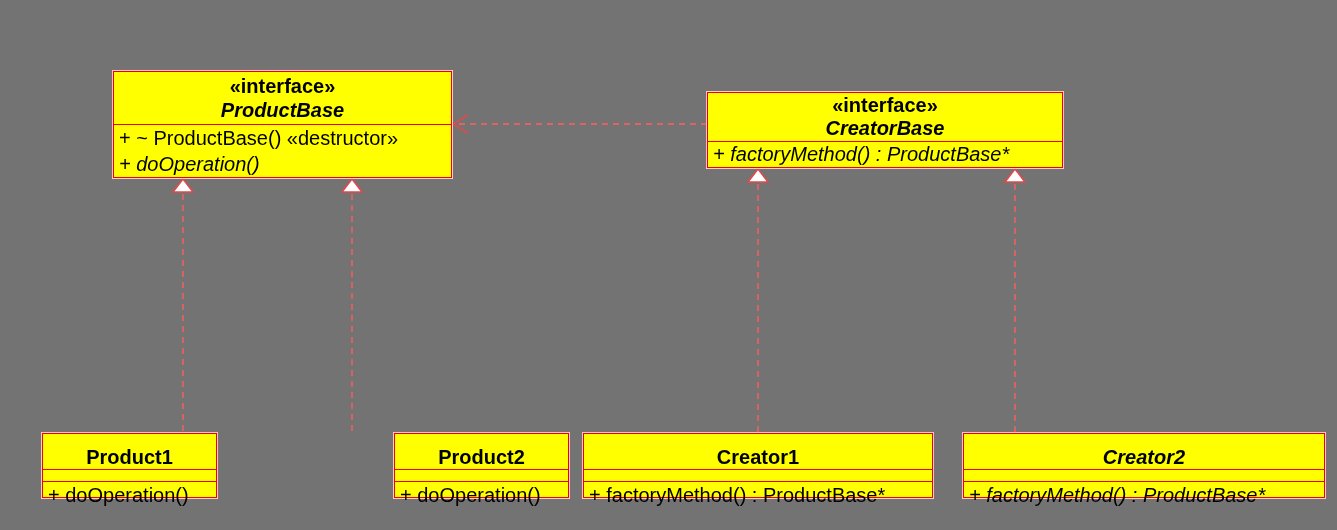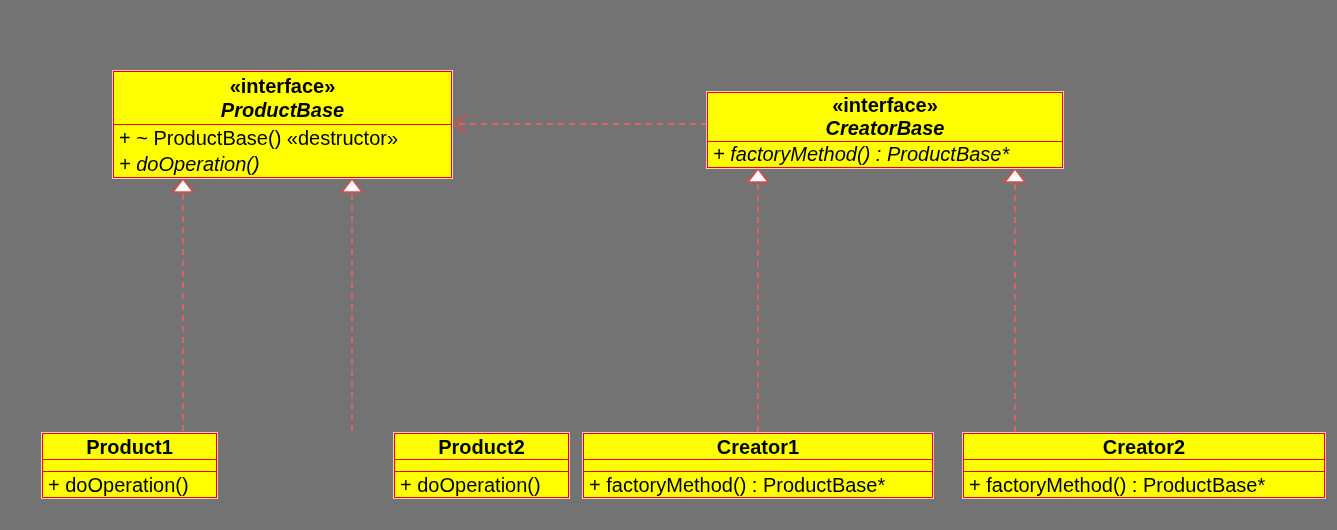--- a/index.html
+++ b/index.html
@@ -29,27 +29,27 @@
   
   #product-base { left:113px; top:71px; width:339px; height:107px; }
   #product-base .title { padding-top:2px; font-size:20px; line-height:24px; height:50px; }
   #product-base .m { font-size:20px; line-height:26px; }
 
   #creator-base { left:707px; top:92px; width:356px; height:76px; }
   #creator-base .title { padding-top:1px; font-size:20px; line-height:23px; height:47px; }
   #creator-base .m { font-size:20px; line-height:25px; }
 
   
-  .small .title { font-size:20px; line-height:24px; height:24px; padding-top:1px; }
+  .small .title { font-size:20px; line-height:24px; height:24px; padding-top:11px; }
   .small .attrs { height:11px; }
   .small .m { font-size:20px; line-height:26px; }
   #product1 { left:42px;  top:433px; width:175px; height:65px; }
   #product2 { left:350px; top:433px; width:175px; height:65px;margin-left:44px; }
   #creator1 { left:583px; top:433px; width:350px; height:65px; }
-  #creator2 { left:963px; top:433px; width:362px; height:65px; }
+  #creator2 { left:963px; top:433px; width:362px; height:65px;font-style:italic; }
 </style>
 </head>
 <body>
 
 <div class="stage">
 
   <svg class="connectors" width="1337" height="530">
     <g>
       <polygon class="tri" points="183,179 173,192 193,192"></polygon>
       <line class="dash" x1="183" y1="194" x2="183" y2="432"></line>

